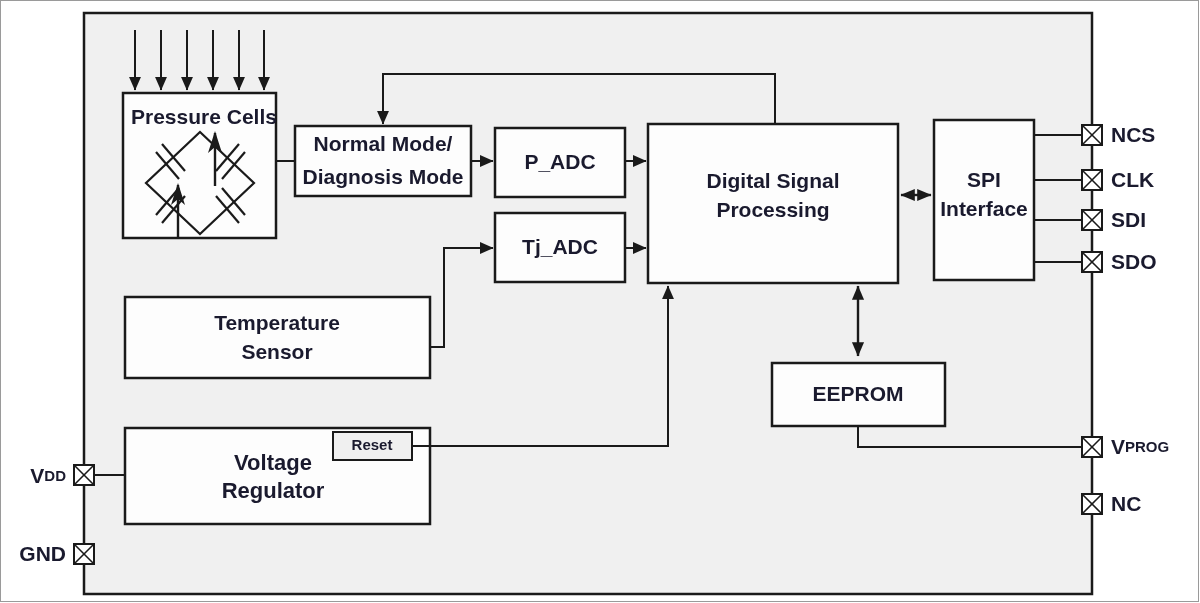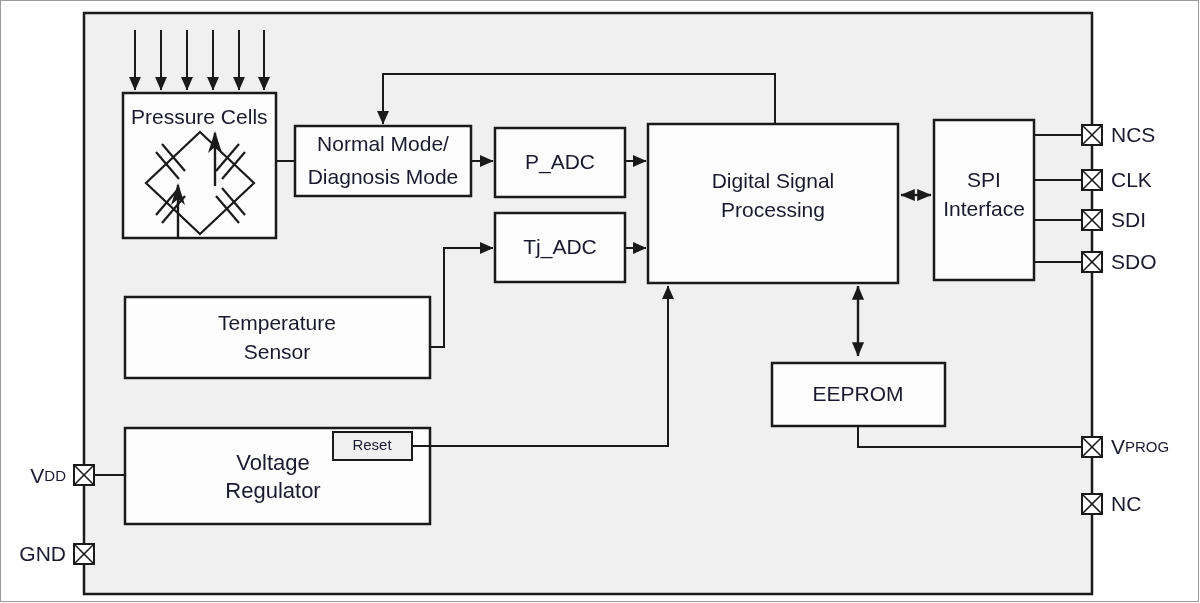--- a/index.html
+++ b/index.html
@@ -1,17 +1,17 @@
 <!DOCTYPE html>
 <html><head>
 <meta charset="utf-8">
 <style>
   html,body{margin:0;padding:0;background:#ffffff;}
   body{font-family:"Liberation Sans", sans-serif;}
-  #stage{position:relative;width:1200px;height:603px;background:#ffffff;overflow:hidden;}
+  #stage{position:relative;width:1200px;height:603px;background:#ffffff;overflow:hidden;font-weight:bold;}
   #frame{position:absolute;left:0;top:0;width:1199px;height:602px;border:1px solid #9a9a9a;box-sizing:border-box;}
   svg#diagram{position:absolute;left:0;top:0;width:1200px;height:603px;}
   .blk-label{font-family:"Liberation Sans", sans-serif;fill:#1a1a2e;}
   .pinlabel{font-family:"Liberation Sans", sans-serif;fill:#1a1a2e;font-size:21px;}
   .pinsub{font-size:15px;}
   text{dominant-baseline:middle;}
 </style>
 </head>
 <body>
 

